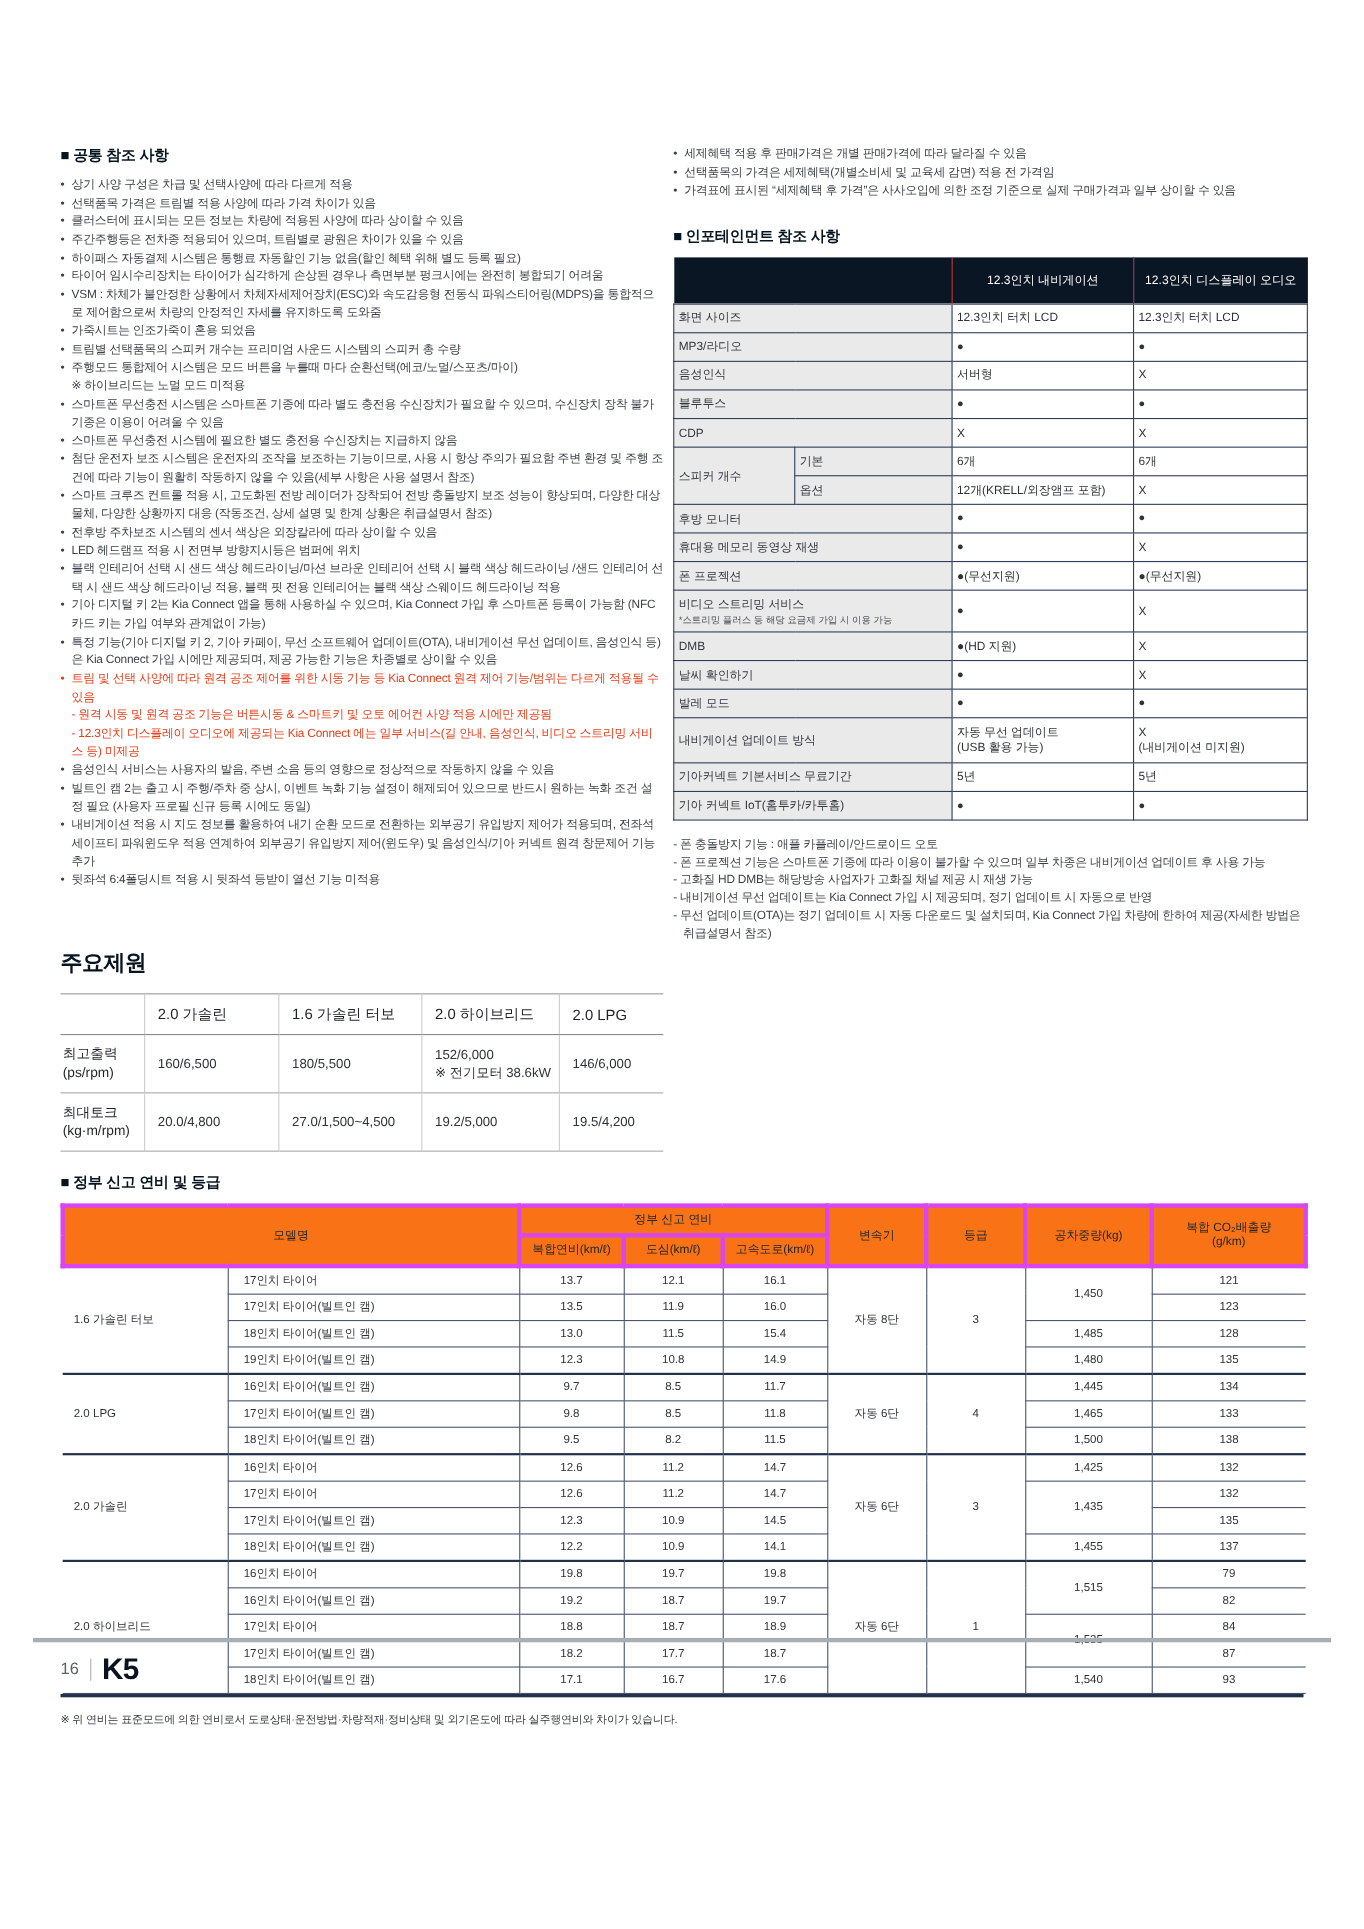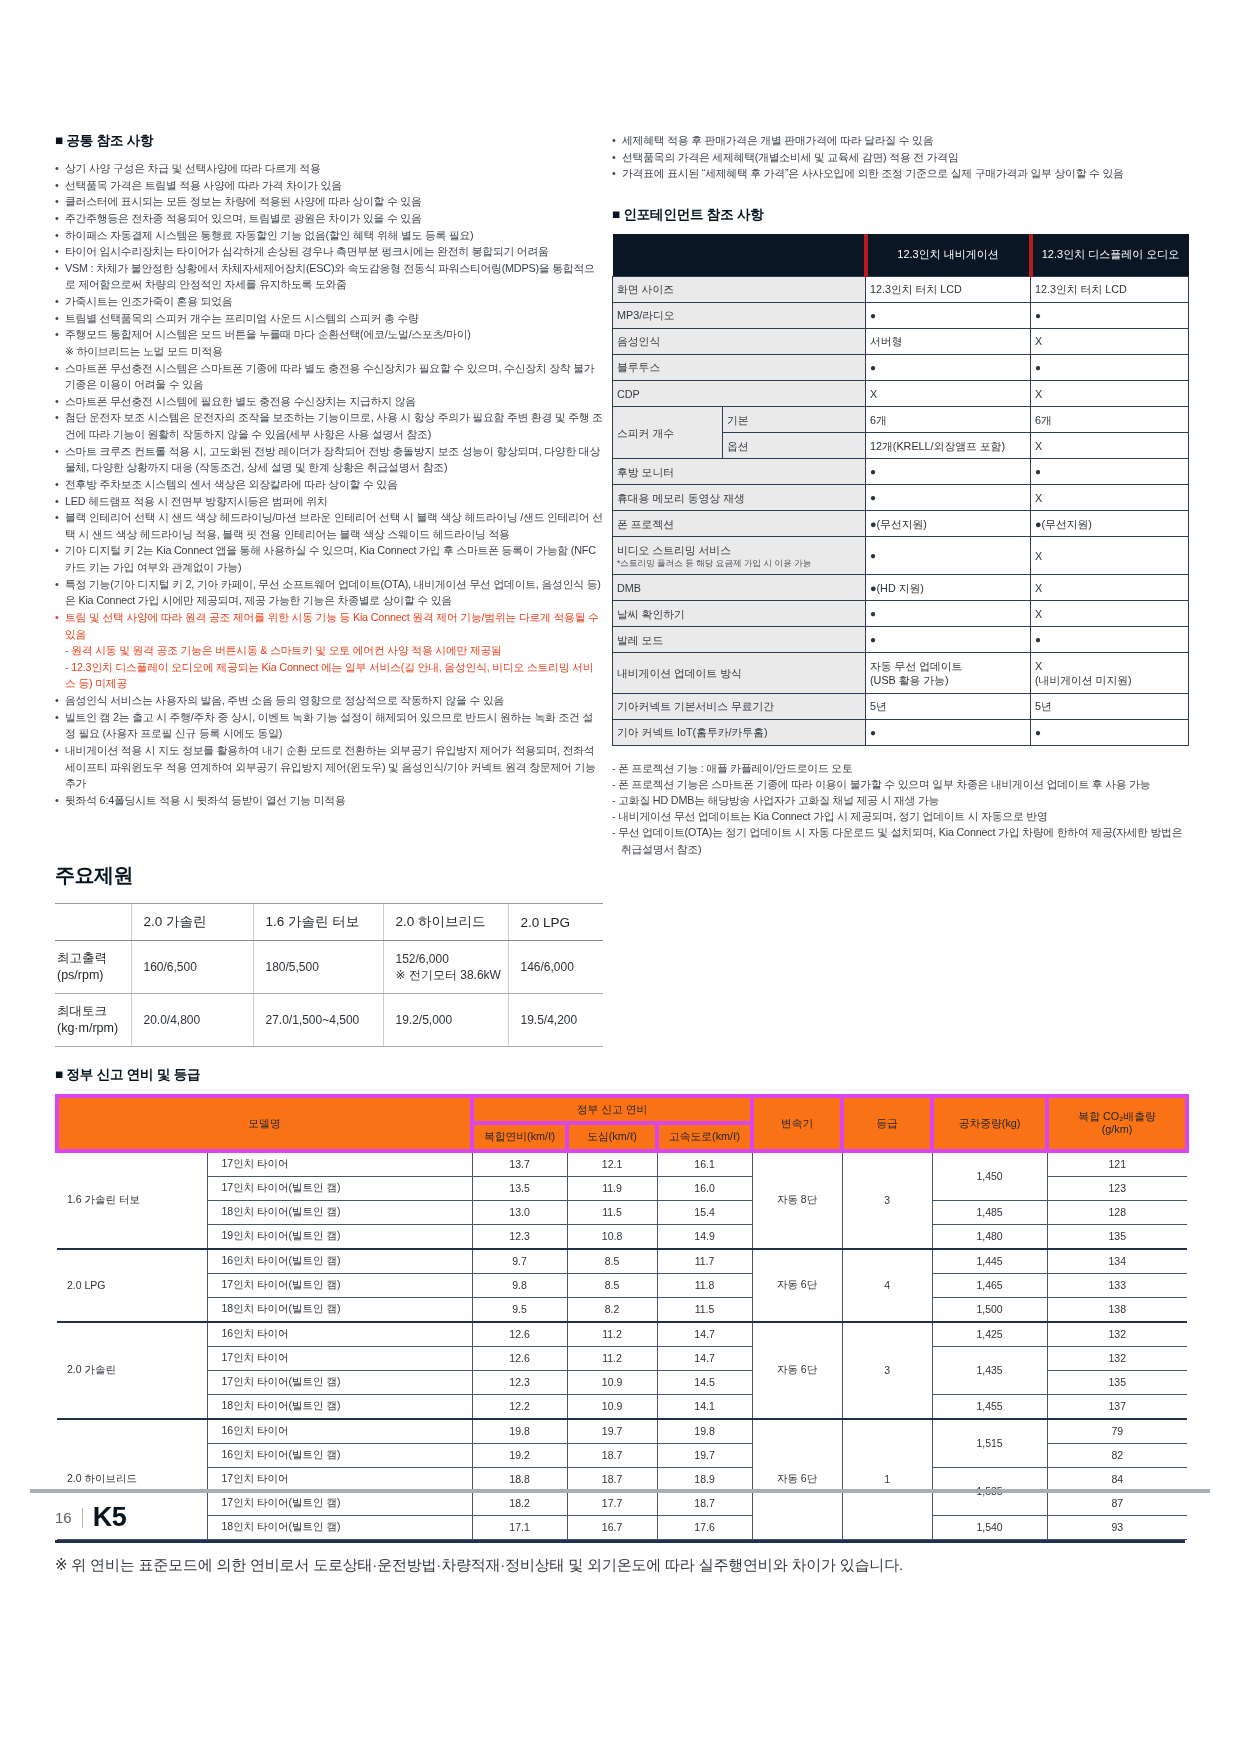--- a/index.html
+++ b/index.html
@@ -28,39 +28,39 @@
   .spec-table th:first-child, .spec-table td:first-child { padding-left:2px; }
   .spec-table thead th { font-size:13.5px; border-top:1px solid #9a9a9a; border-bottom:1px solid #8a8a8a; color:#1f2327; }
   .spec-table tbody td { font-size:12px; border-bottom:1px solid #aaa; line-height:1.35; }
   .spec-table td + td, .spec-table th + th { border-left:1px solid #ccc; }
   .spec-table .rowlabel { font-size:12.5px; color:#1f2327; }
 
   
   .info-table { border-collapse:collapse; width:576px; table-layout:fixed; }
   .info-table th {
     background:#0b1625; color:#fff; font-weight:normal; font-size:11px;
-    height:38px; padding:2px; border-left:4px solid #b91c1c;
+    height:38px; padding:2px; border-left:1px solid #b91c1c;
   }
   .info-table th:first-child { border-left:none; }
   .info-table td { border:1.5px solid #2e3e58; font-size:10.8px; padding:5.5px 4px; text-align:left; vertical-align:middle; color:#2e3338; line-height:1.3; background:#fff; }
   .info-table td.label, .info-table td.group, .info-table td.subhead { background:#eaeaea; color:#33383e; }
   .info-table td .sublabel { display:block; font-size:8.6px; color:#4a4f55; margin-top:1px; }
   .info-table .dot { font-size:10px; }
 
   
   .fuel-section { position:absolute; left:55px; top:1066px; width:1130px; }
   .fuel-wrap { border-bottom:3px solid #223149; }
   .fuel-table { border-collapse:collapse; width:1130px; table-layout:fixed; }
   .fuel-table th { background:#f97316; border:4px solid #d946ef; font-weight:normal; font-size:10.8px; color:#22262b; padding:5px 2px; line-height:1.25; }
   .fuel-table td { border:1px solid #47566e; font-size:10.5px; color:#2e3338; text-align:center; padding:4.5px 3px; background:#fff; }
   .fuel-table td.tire { text-align:left; padding-left:14px; }
   .fuel-table td.engine { text-align:left; padding-left:10px; border-left:none; }
   .fuel-table td:last-child { border-right:none; }
   .fuel-table tr.gstart > td { border-top:2px solid #223149; }
-  .fuel-note { margin-top:13px; font-size:15px; color:#33383e; letter-spacing:-0.2px; }
+  .fuel-note { margin-top:13px; font-size:10px; color:#33383e; letter-spacing:-0.2px; }
 
   
   .footer { position:absolute; left:30px; top:1489px; width:1180px; }
   .footer-rule { height:4px; background:#a9aeb3; }
   .footer-row { display:flex; align-items:center; margin-top:9px; padding-left:25px; }
   .page-num { font-size:15px; color:#5a6066; }
   .footer-div { width:1px; height:20px; background:#b0b0b0; margin:0 10px; }
   .brand { font-size:27px; font-weight:bold; color:#05141f; letter-spacing:-0.5px;text-align:center; }
 </style>
 </head>
@@ -329,21 +329,21 @@
             <td>5년</td>
           </tr>
           <tr>
             <td class="label" colspan="2">기아 커넥트 IoT(홈투카/카투홈)</td>
             <td class="dot">●</td>
             <td class="dot">●</td>
           </tr>
         </tbody>
       </table>
     <div class="footnotes" id="info-footnotes">
-        <div class="fnote">- 폰 프로젝션 기능 : 애플 카플레이/안드로이드 오토</div>
+        <div class="fnote">- 폰 충돌방지 기능 : 애플 카플레이/안드로이드 오토</div>
         <div class="fnote">- 폰 프로젝션 기능은 스마트폰 기종에 따라 이용이 불가할 수 있으며 일부 차종은 내비게이션 업데이트 후 사용 가능</div>
         <div class="fnote">- 고화질 HD DMB는 해당방송 사업자가 고화질 채널 제공 시 재생 가능</div>
         <div class="fnote">- 내비게이션 무선 업데이트는 Kia Connect 가입 시 제공되며, 정기 업데이트 시 자동으로 반영</div>
         <div class="fnote">- 무선 업데이트(OTA)는 정기 업데이트 시 자동 다운로드 및 설치되며, Kia Connect 가입 차량에 한하여 제공(자세한 방법은 취급설명서 참조)</div>
       </div>
   </div>
 
   <div class="fuel-section">
     <h3 class="sec-title">■ 정부 신고 연비 및 등급</h3>
     <div class="fuel-wrap">

